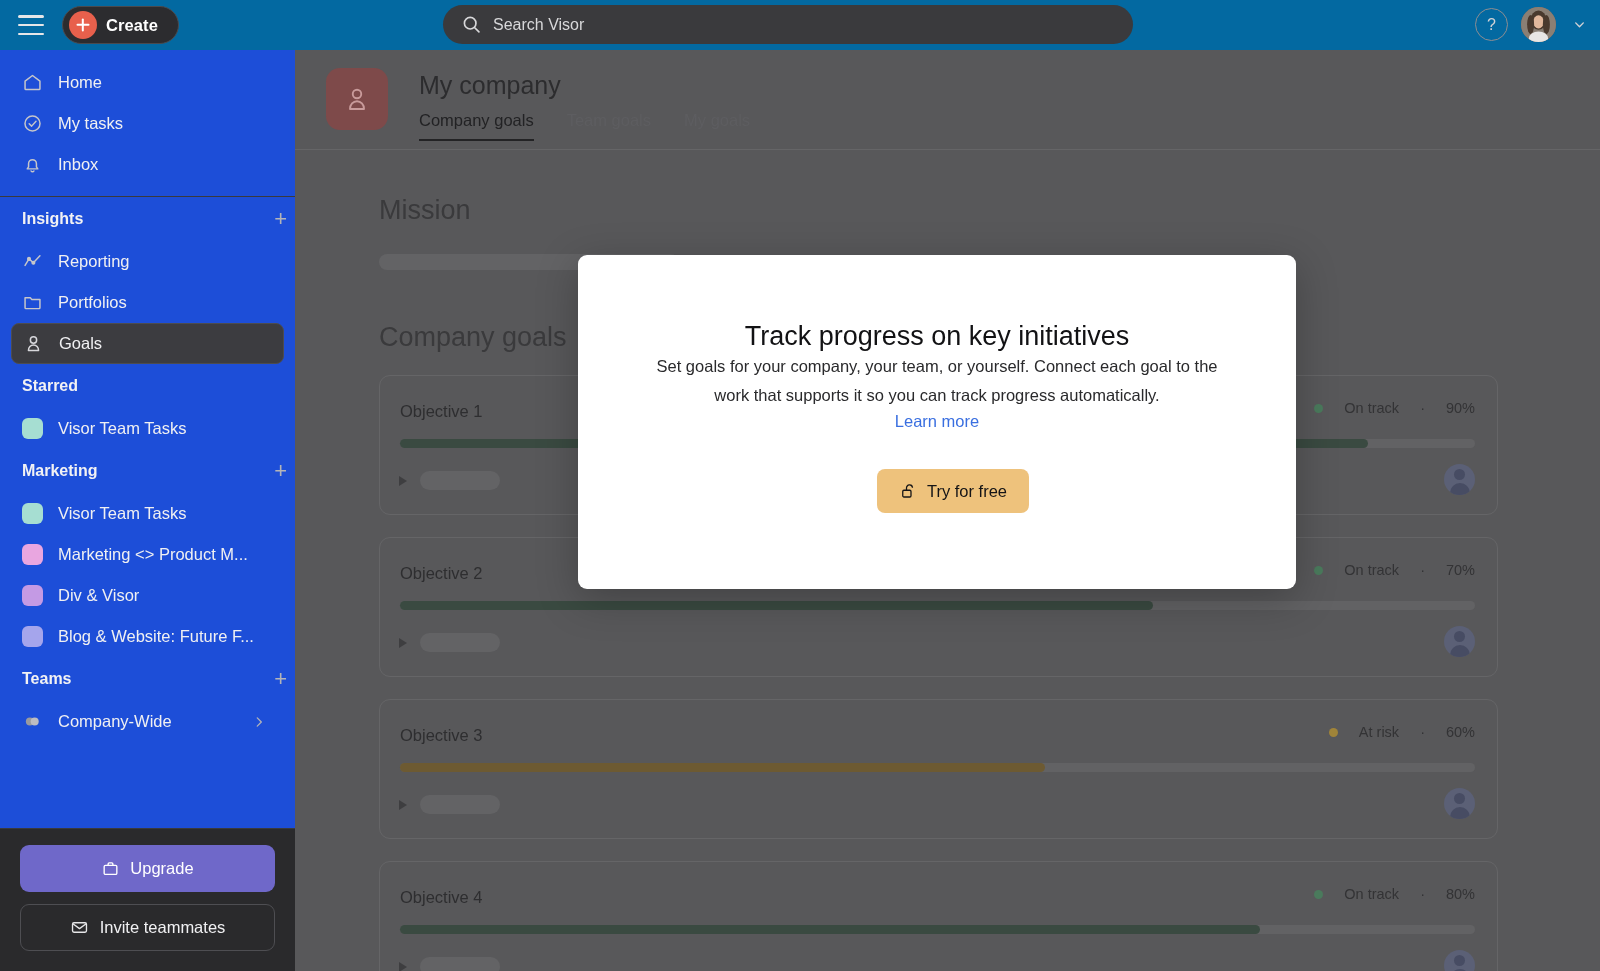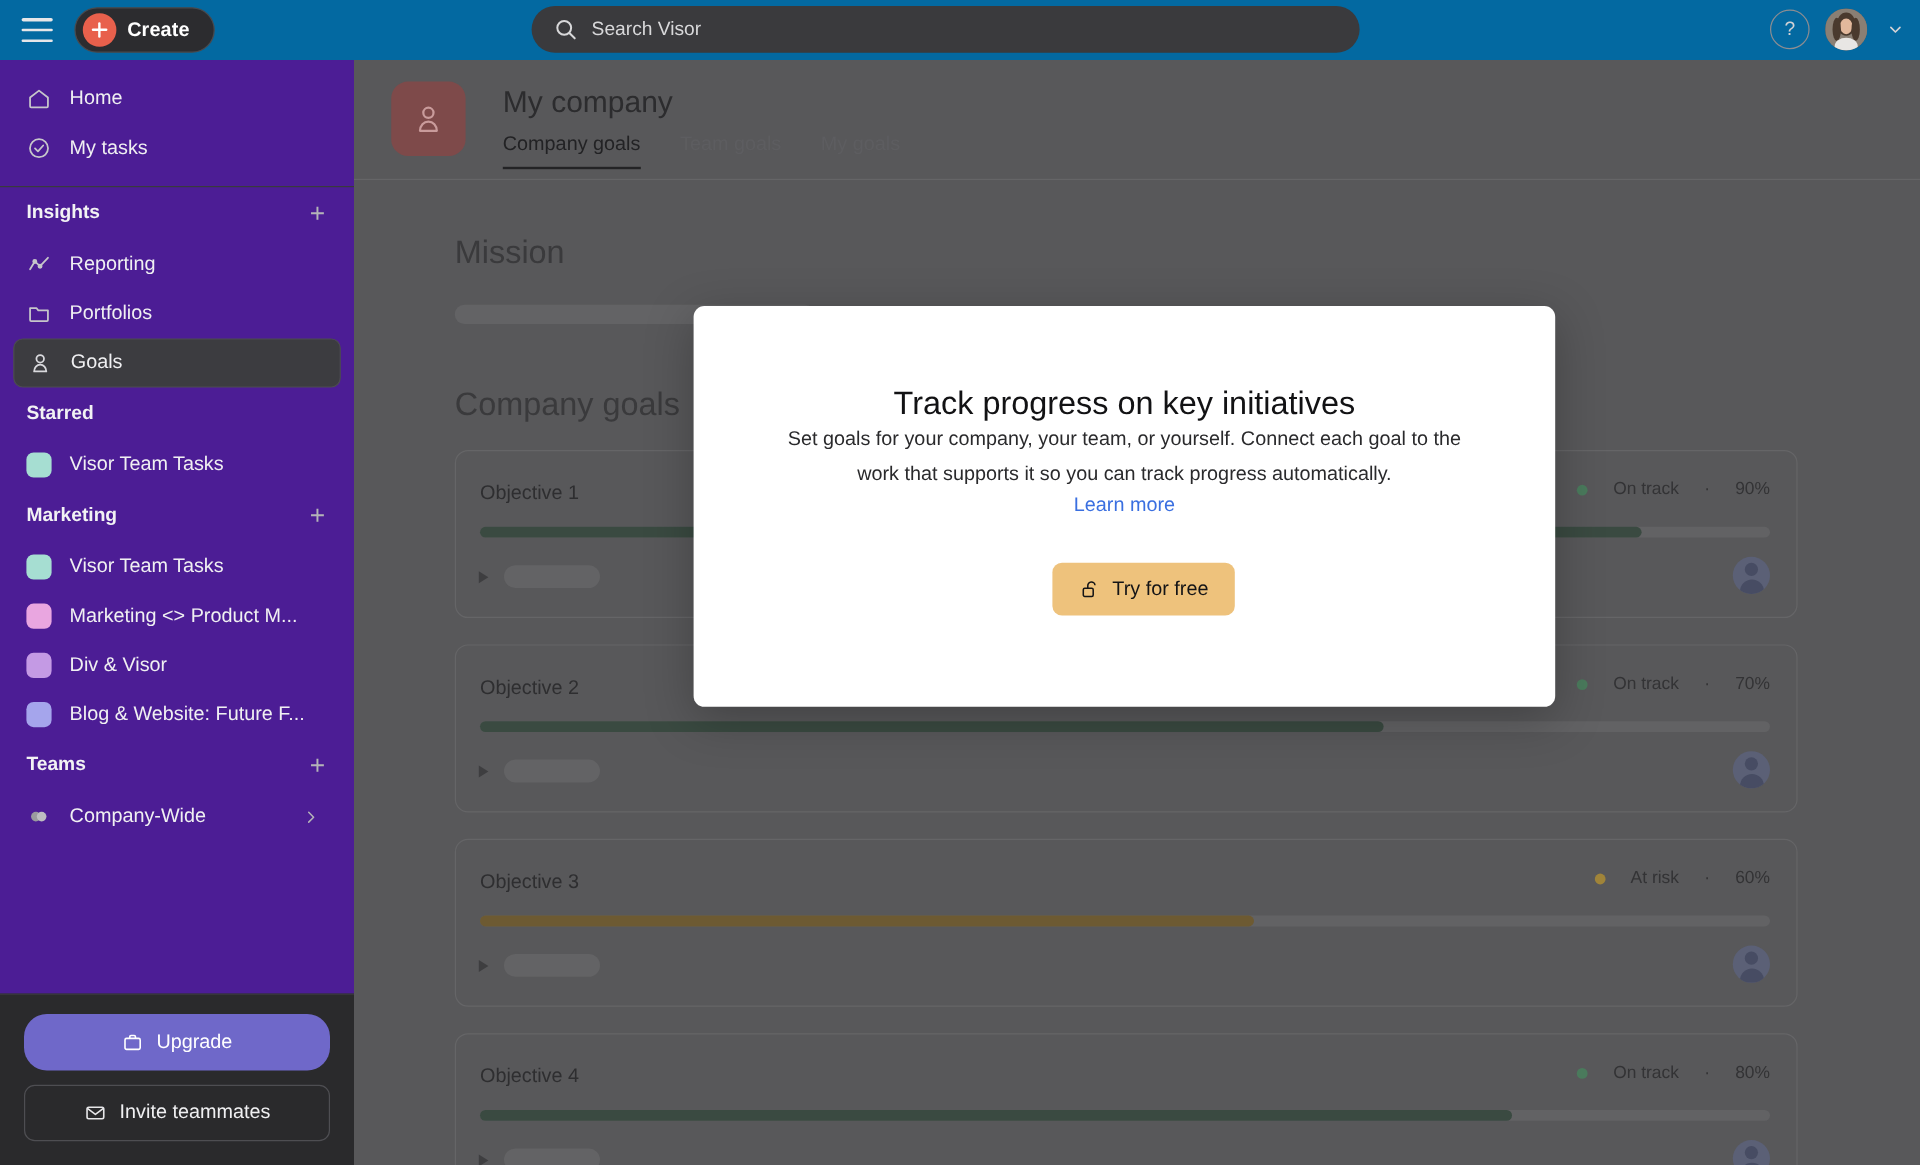--- a/index.html
+++ b/index.html
@@ -67,37 +67,37 @@
     background: #6d5d55;
   }
   .chev-down {
     position: absolute; right: 14px; top: 18px;
     width: 13px; height: 13px; cursor: pointer;
   }
 
   
   .sidebar {
     position: absolute; top: 50px; left: 0; width: 295px; height: 921px;
-    background: #4c1d95; z-index: 5;
+    background: #1d4ed8; z-index: 5;
   }
   .nav-group { padding-top: 12px; }
   .nav-item {
     display: flex; align-items: center; gap: 15px;
     height: 41px; margin: 0 11px; padding-left: 11px;
     border-radius: 8px; cursor: pointer;
   }
   .nav-item.active { background: #3c3c40; border: 1px solid #4c4c50; }
   .nav-label { color: #f0f0f2; font-size: 16.5px; }
   .ico { width: 21px; height: 21px; flex: 0 0 auto; display: block; }
 
   .divider { height: 1px; background: #3a3a3d; margin: 11px 0 0; }
 
   .section-head {
     display: flex; align-items: center; justify-content: space-between;
-    padding: 0 24px 0 22px; height: 44px;
+    padding: 0 8px 0 22px; height: 44px;
   }
   .section-title { color: #f2f2f4; font-size: 16px; font-weight: 700; }
   .plus-btn {
     color: #b4b4b8; font-size: 22px; line-height: 1; cursor: pointer; font-weight: 300;
   }
 
   .proj-item {
     display: flex; align-items: center; gap: 15px;
     height: 41px; margin: 0 11px; padding-left: 11px;
     border-radius: 8px; cursor: pointer;
@@ -114,21 +114,21 @@
   .team-label { color: #f0f0f2; font-size: 16.5px; flex: 1; }
 
   
   .side-footer {
     position: absolute; bottom: 0; left: 0; width: 295px;
     background: #2a2a2c; border-top: 1px solid #3a3a3d;
     padding: 16px 20px 20px;
     z-index: 7;
   }
   .upgrade-btn {
-    height: 47px; border-radius: 19px; background: #6f68c9;
+    height: 47px; border-radius: 9px; background: #6f68c9;
     display: flex; align-items: center; justify-content: center; gap: 10px;
     color: #fff; font-size: 16.5px; cursor: pointer; margin-bottom: 12px;
   }
   .invite-btn {
     height: 47px; border-radius: 9px;
     border: 1px solid #4e4e52; background: transparent;
     display: flex; align-items: center; justify-content: center; gap: 11px;
     color: #f0f0f2; font-size: 16.5px; cursor: pointer;
   }
 
@@ -290,20 +290,27 @@
         </svg>
         <span class="nav-label">Home</span>
       </div>
       <div class="nav-item">
         <svg class="ico" viewBox="0 0 24 24" fill="none" stroke="#c6c6ca" stroke-width="1.7" stroke-linecap="round" stroke-linejoin="round">
           <circle cx="12" cy="12" r="8.6"></circle>
             <polyline points="8.2,12.2 11,15 16,9.4"></polyline>
         </svg>
         <span class="nav-label">My tasks</span>
       </div>
+      <div class="nav-item">
+        <svg class="ico" viewBox="0 0 24 24" fill="none" stroke="#c6c6ca" stroke-width="1.7" stroke-linecap="round" stroke-linejoin="round">
+          <path d="M6 17h12l-1.5-2.2V11a4.5 4.5 0 0 0-9 0v3.8L6 17z"></path>
+            <path d="M10.4 19.4a1.8 1.8 0 0 0 3.2 0"></path>
+        </svg>
+        <span class="nav-label">Inbox</span>
+      </div>
     </div>
 
     <div class="divider"></div>
 
     <div class="section-head">
       <span class="section-title">Insights</span>
       <span class="plus-btn">+</span>
     </div>
 
     <div class="nav-item">

